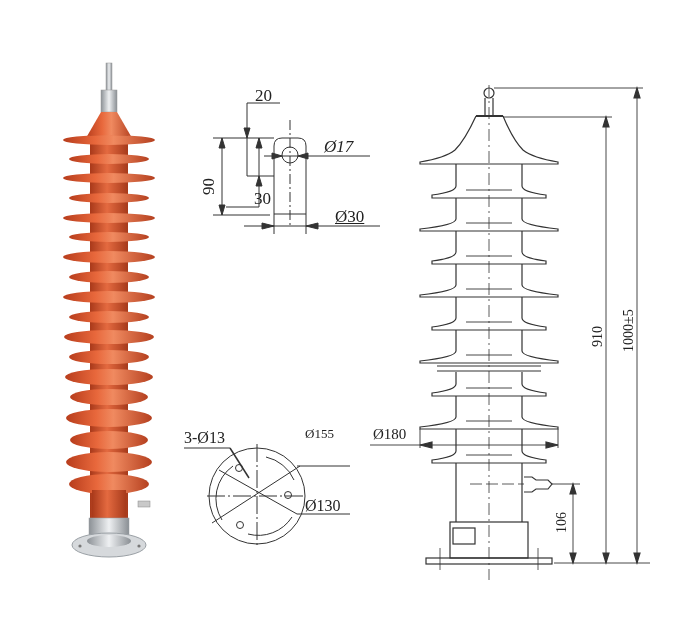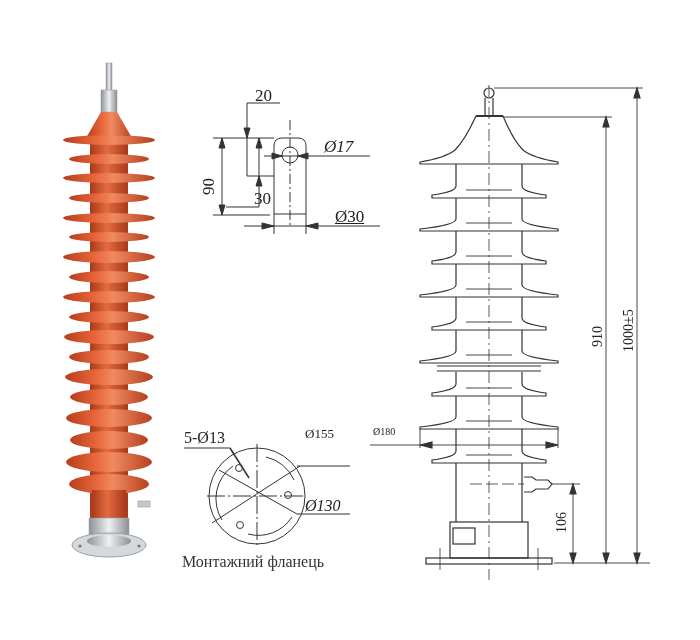--- a/index.html
+++ b/index.html
@@ -193,22 +193,21 @@
     <polygon points="637,88 634,98 640,98" fill="#333"></polygon>
     <polygon points="637,563 634,553 640,553" fill="#333"></polygon>
   </svg>
 
   <span class="lbl" style="left:255px;top:87px;">20</span>
   <span class="lbl vert" style="left:200px;top:195px;">90</span>
   <span class="lbl" style="left:229px;top:190px;margin-left:25px;">30</span>
   <span class="lbl" style="left:324px;top:138px;font-style:italic;">Ø17</span>
   <span class="lbl" style="left:335px;top:208px;text-decoration:underline;">Ø30</span>
 
-  <span class="lbl" style="left:184px;top:430px;font-size:16px;">5-Ø13</span>
+  <span class="lbl" style="left:184px;top:430px;font-size:16px;">3-Ø13</span>
   <span class="lbl" style="left:305px;top:427px;font-size:13px;">Ø155</span>
-  <span class="lbl" style="left:305px;top:498px;font-size:16px;font-style:italic;">Ø130</span>
-  <span class="caption">Монтажний фланець</span>
-
-  <span class="lbl" style="left:373px;top:427px;font-size:10px;">Ø180</span>
+  <span class="lbl" style="left:305px;top:498px;font-size:16px;">Ø130</span>
+
+  <span class="lbl" style="left:373px;top:427px;font-size:15px;">Ø180</span>
   <span class="lbl vert" style="left:555px;top:533px;font-size:14px;">106</span>
   <span class="lbl vert" style="left:591px;top:347px;font-size:14px;">910</span>
   <span class="lbl vert" style="left:622px;top:352px;font-size:14px;">1000±5</span>
 </div>
 
 </body></html>

